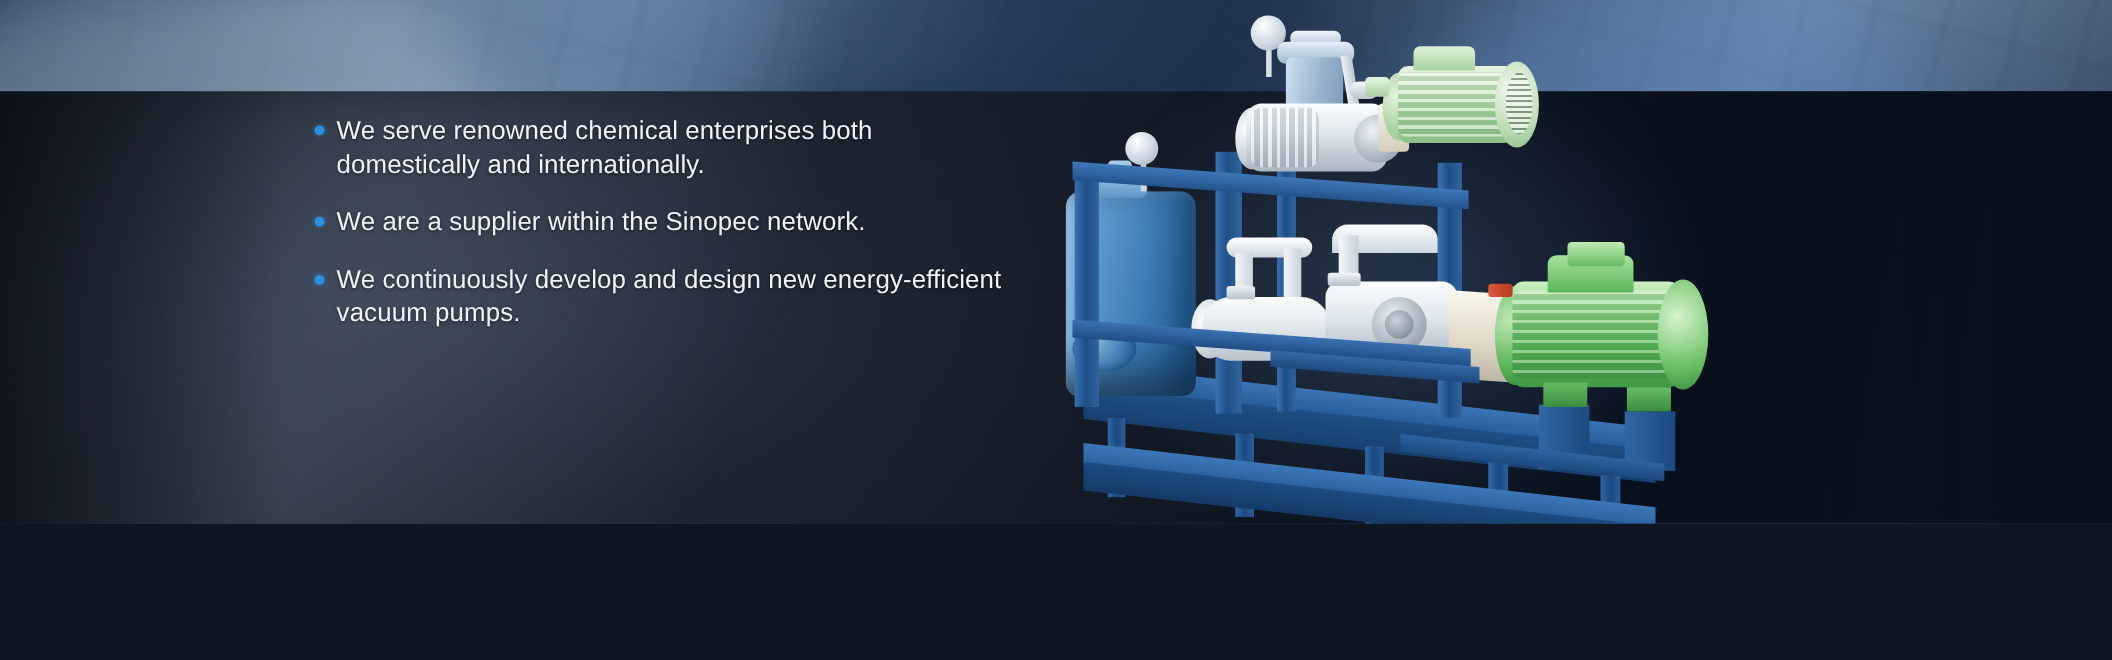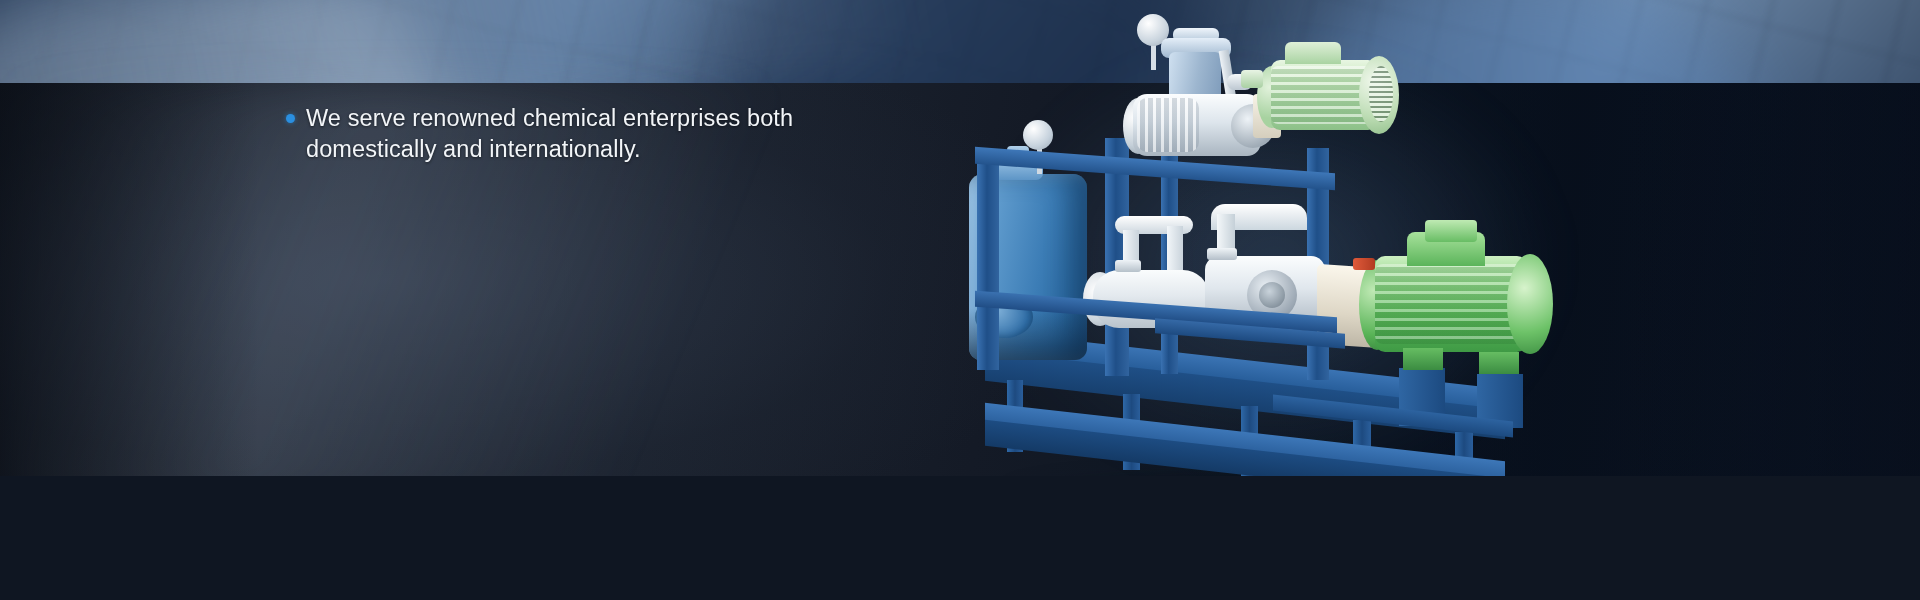--- a/index.html
+++ b/index.html
@@ -321,15 +321,23 @@
     <div class="um-hood"></div>
     <div class="um-front"></div>
     <div class="um-grill"></div>
   </div>
 
   <div class="copy">
     <div class="bullet">
       <span class="dot"></span>
       <span class="btext">We serve renowned chemical enterprises both domestically and internationally.</span>
     </div>
+    <div class="bullet">
+      <span class="dot"></span>
+      <span class="btext">We are a supplier within the Sinopec network.</span>
+    </div>
+    <div class="bullet">
+      <span class="dot"></span>
+      <span class="btext">We continuously develop and design new energy-efficient vacuum pumps.</span>
+    </div>
   </div>
 
 </div>
 
 </body></html>

